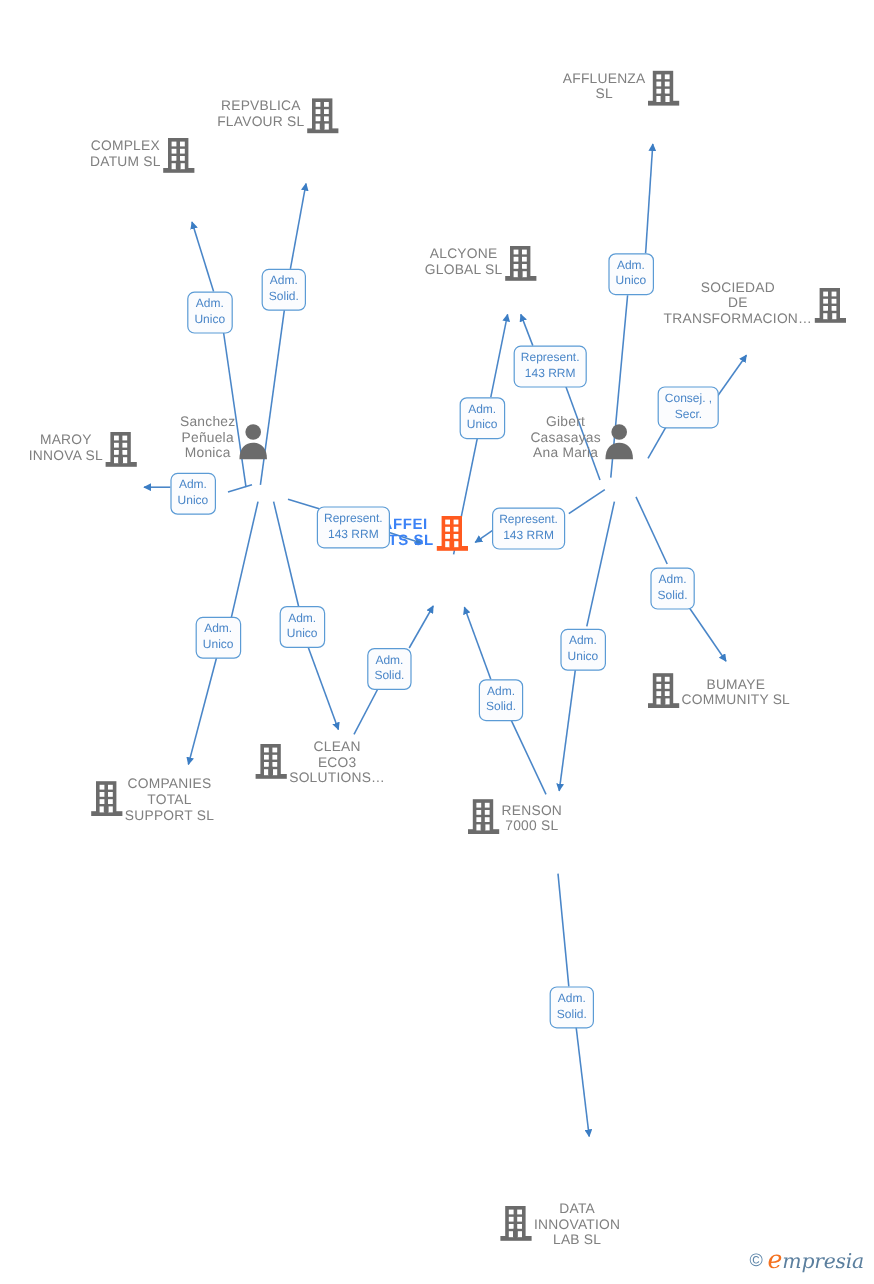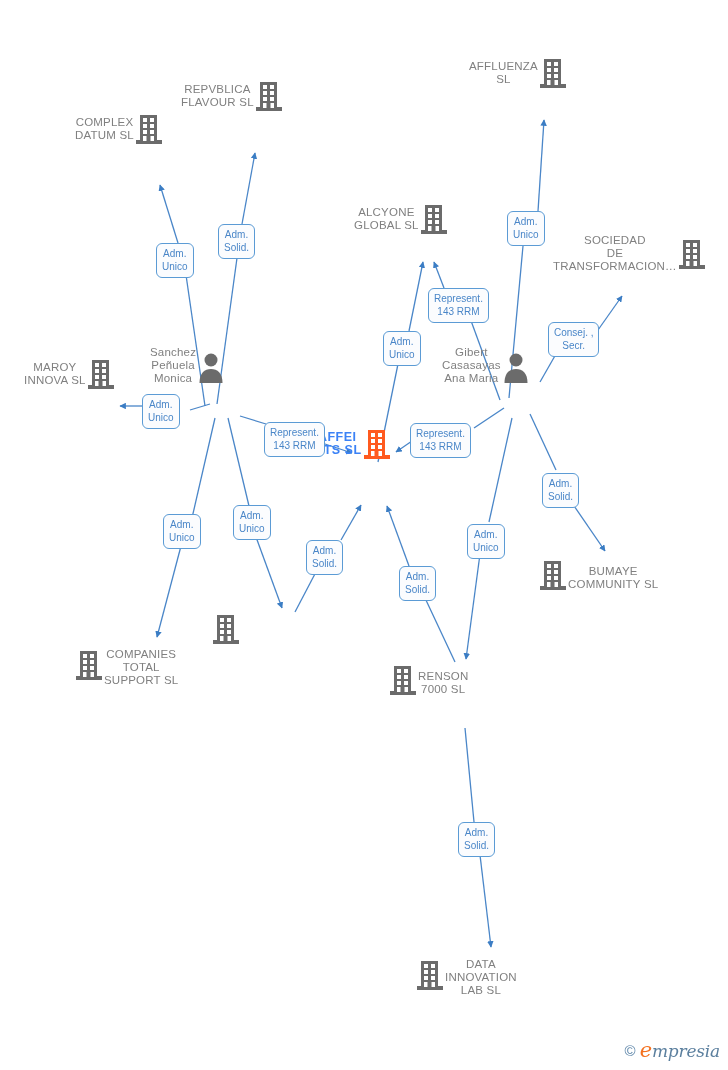--- a/index.html
+++ b/index.html
@@ -347,20 +347,23 @@
     <rect x="16" y="4" width="4" height="4"></rect>
     <rect x="9" y="10" width="4" height="4"></rect>
     <rect x="16" y="10" width="4" height="4"></rect>
     <rect x="9" y="16" width="4" height="4"></rect>
     <rect x="16" y="16" width="4" height="4"></rect>
     <rect x="9" y="22" width="4" height="5"></rect>
     <rect x="16" y="22" width="4" height="5"></rect>
   </g>
   <rect x="12.5" y="20" width="4" height="7" fill="#6b6b6b"></rect>
 </svg></div>
+        <div class="node-label">CLEAN
+ECO3
+SOLUTIONS…</div>
       </div>
       <div class="node label-below" style="left: 463px; top: 665px;">
         <div class="node-icon">
 <svg viewBox="0 0 30 32" width="30" height="32" xmlns="http://www.w3.org/2000/svg">
   <rect x="6" y="1" width="17" height="26" fill="#6b6b6b"></rect>
   <rect x="2" y="26" width="26" height="4" fill="#6b6b6b"></rect>
   <g fill="#ffffff">
     <rect x="9" y="4" width="4" height="4"></rect>
     <rect x="16" y="4" width="4" height="4"></rect>
     <rect x="9" y="10" width="4" height="4"></rect>
@@ -388,21 +391,21 @@
     <rect x="9" y="16" width="4" height="4"></rect>
     <rect x="16" y="16" width="4" height="4"></rect>
     <rect x="9" y="22" width="4" height="5"></rect>
     <rect x="16" y="22" width="4" height="5"></rect>
   </g>
   <rect x="12.5" y="20" width="4" height="7" fill="#6b6b6b"></rect>
 </svg></div>
         <div class="node-label">BUMAYE
 COMMUNITY SL</div>
       </div>
-      <div class="node label-below" style="left: 490px; top: 955px;">
+      <div class="node label-below" style="left: 490px; top: 999px;">
         <div class="node-icon">
 <svg viewBox="0 0 30 32" width="30" height="32" xmlns="http://www.w3.org/2000/svg">
   <rect x="6" y="1" width="17" height="26" fill="#6b6b6b"></rect>
   <rect x="2" y="26" width="26" height="4" fill="#6b6b6b"></rect>
   <g fill="#ffffff">
     <rect x="9" y="4" width="4" height="4"></rect>
     <rect x="16" y="4" width="4" height="4"></rect>
     <rect x="9" y="10" width="4" height="4"></rect>
     <rect x="16" y="10" width="4" height="4"></rect>
     <rect x="9" y="16" width="4" height="4"></rect>

